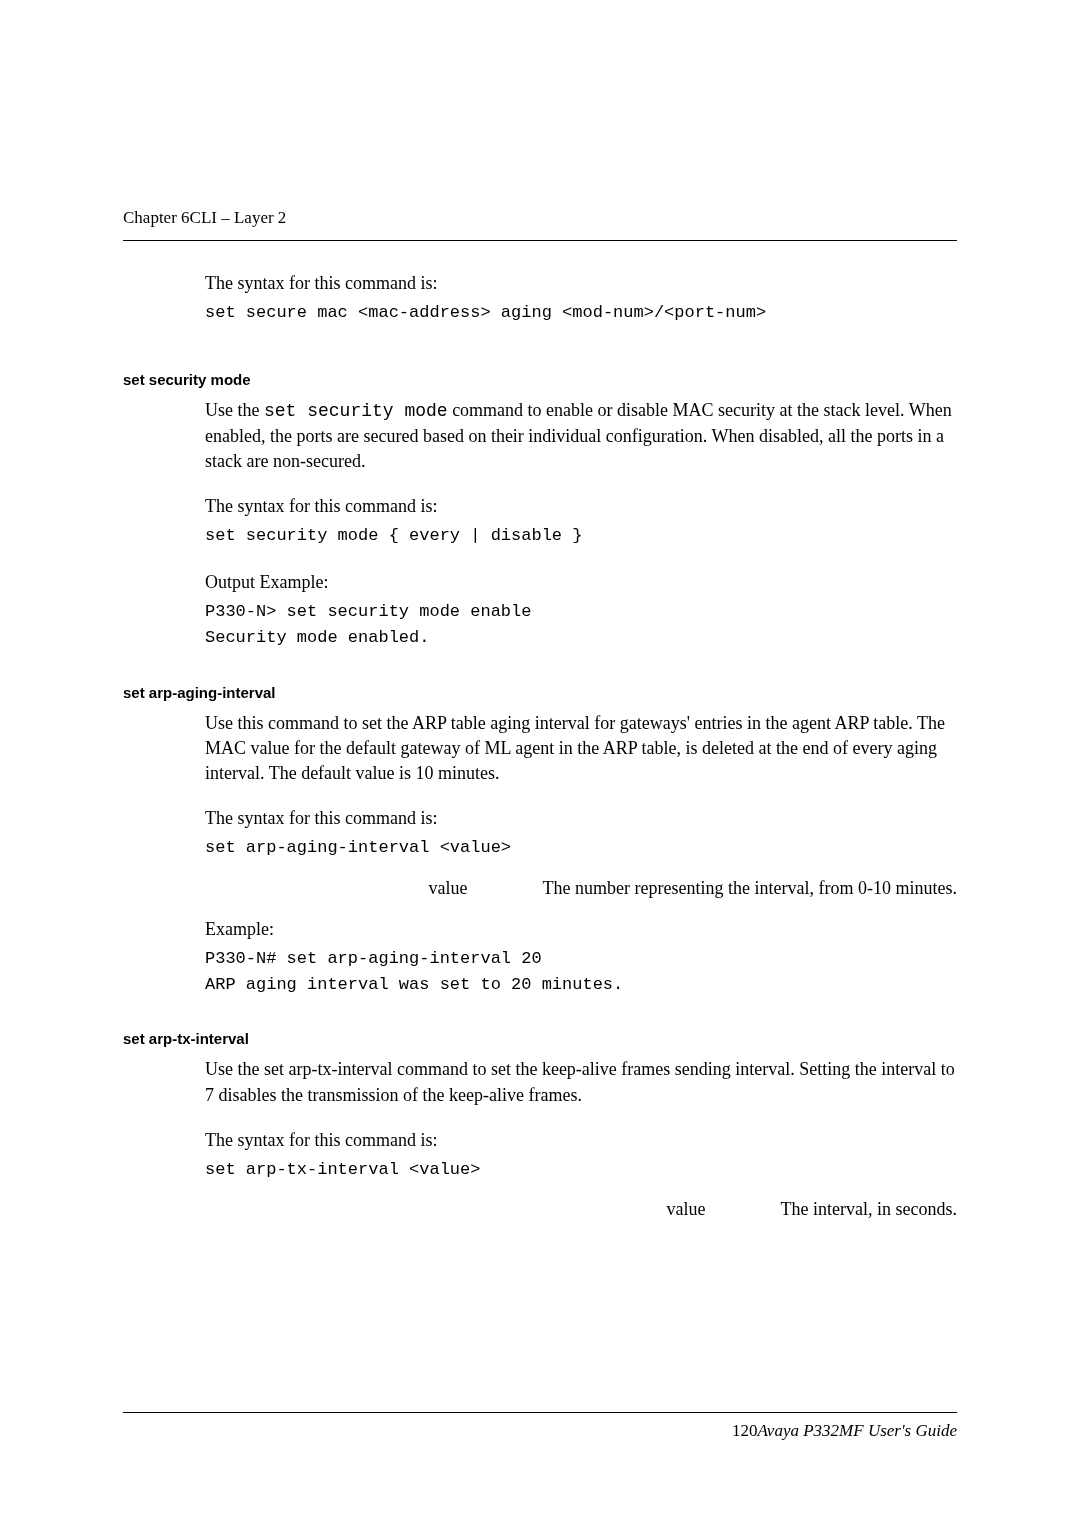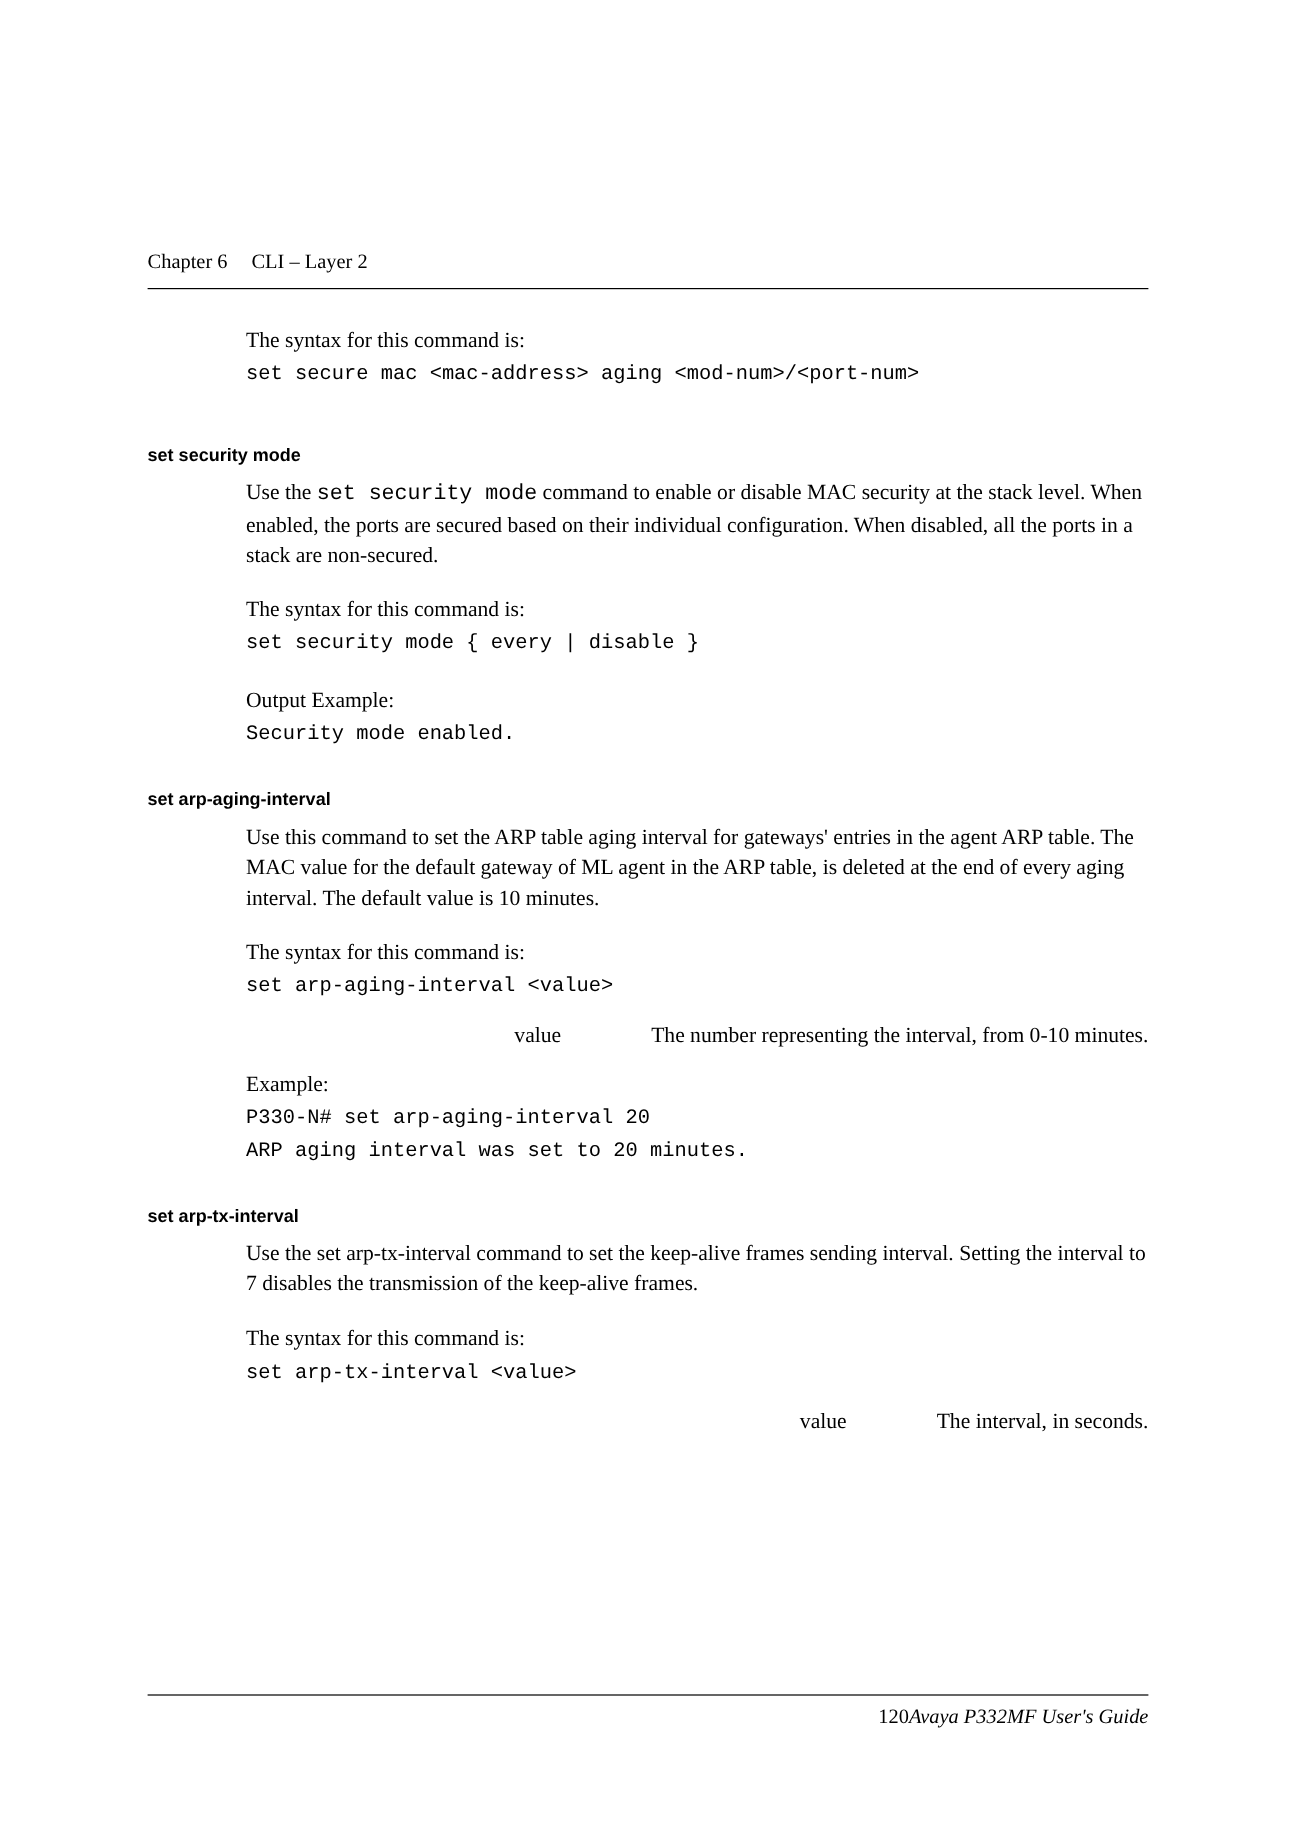--- a/index.html
+++ b/index.html
@@ -11,21 +11,20 @@
       font-family: Georgia, 'Times New Roman', serif;
       background: #fff;
       color: #000;
       width: 1080px;
       height: 1528px;
       padding: 208px 123px 80px 123px;
       position: relative;
     }
     .header {
       display: flex;
-      gap: 20px;
       font-size: 17px;
       margin-bottom: 12px;
     }
     .header-chapter {
       font-weight: normal;
     }
     .header-title {
       font-weight: normal;
     }
     .hr-line {
@@ -108,20 +107,21 @@
   <p class="para">The syntax for this command is:</p>
   <p class="code-line"><span class="code-bold">set secure mac </span><span>&lt;mac-address&gt; </span><span class="code-bold">aging </span><span>&lt;mod-num&gt;/&lt;port-num&gt;</span></p>
 </div>
 
 <div class="section-heading">set security mode</div>
 <div class="body-content">
   <p class="para"><span>Use the </span><span style="font-family:'Courier New',monospace;">set security mode</span><span> command to enable or disable MAC security at the stack level. When enabled, the ports are secured based on their individual configuration. When disabled, all the ports in a stack are non-secured.</span></p>
   <p class="para gap-block">The syntax for this command is:</p>
   <p class="code-line"><span class="code-bold">set security mode </span><span>{ every | disable }</span></p>
   <p class="para gap-block">Output Example:</p>
+  <p class="code-line">P330-N&gt; set security mode enable</p>
   <p class="code-line">Security mode enabled.</p>
 </div>
 
 <div class="section-heading" style="margin-top:32px;">set arp-aging-interval</div>
 <div class="body-content">
   <p class="para">Use this command to set the ARP table aging interval for gateways' entries in the agent ARP table. The MAC value for the default gateway of ML agent in the ARP table, is deleted at the end of every aging interval. The default value is 10 minutes.</p>
   <p class="para gap-block">The syntax for this command is:</p>
   <p class="code-line"><span class="code-bold">set arp-aging-interval </span><span>&lt;value&gt;</span></p>
   <div class="param-row">
     <span class="param-name">value</span>

